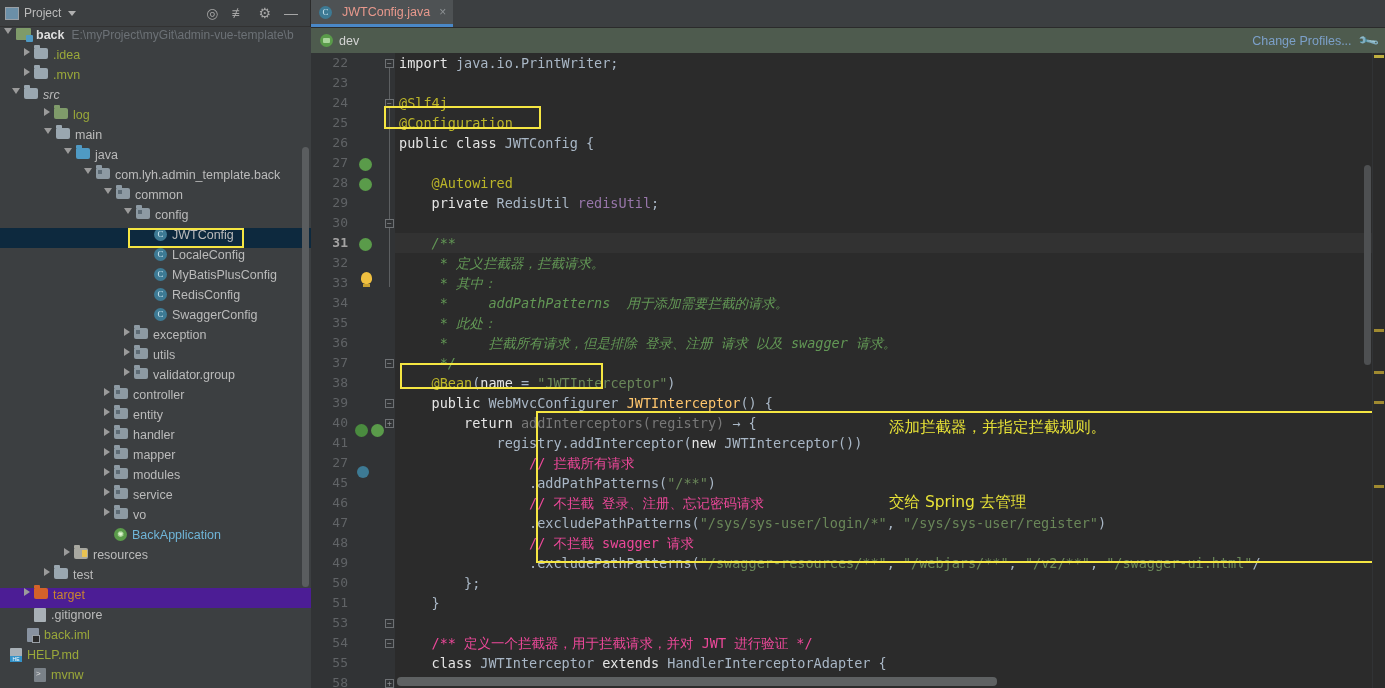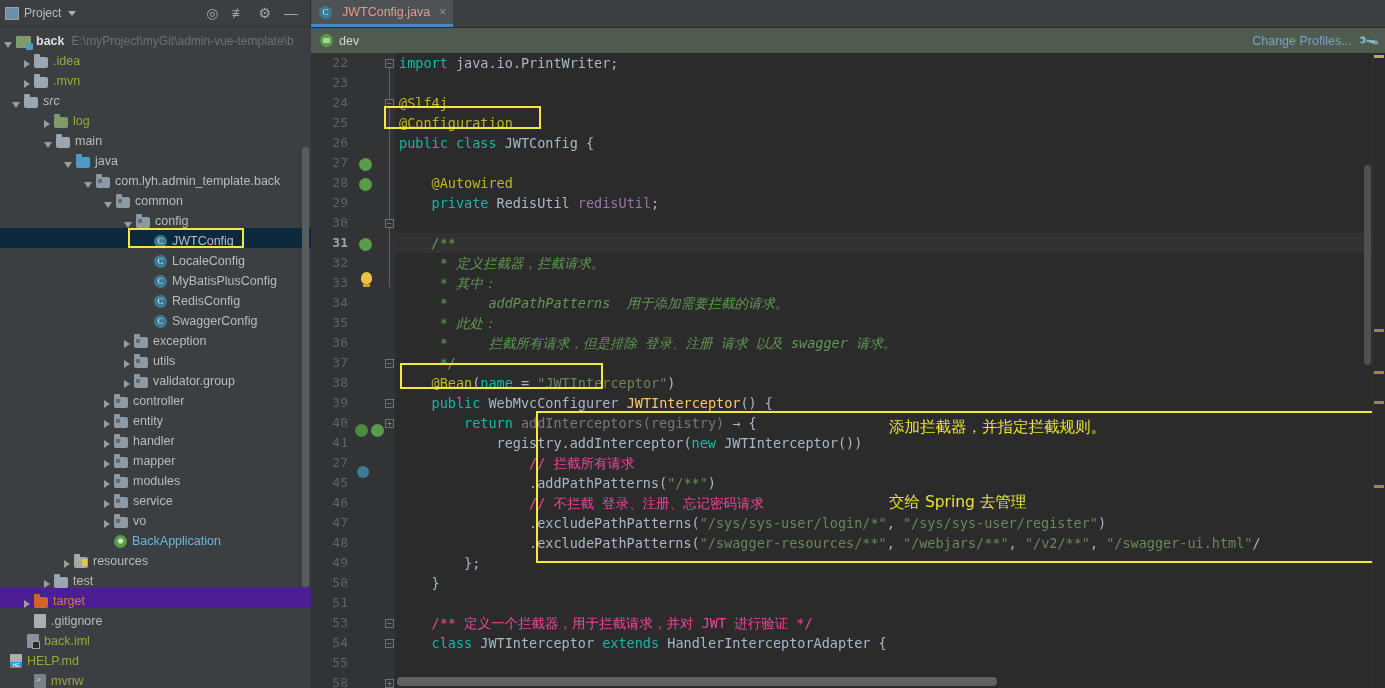--- a/index.html
+++ b/index.html
@@ -57,21 +57,21 @@
 
   .tree {
     position: absolute; top: 27px; left: 0;
     width: 311px; height: 661px;
     overflow: hidden;
     padding-top: 1px;
     background: #3c3f41;
   }
   .row {
     height: 20px;
-    display: flex; align-items: flex-end;
+    display: flex; align-items: flex-start;
     font-size: 12.5px;
     color: #bbbbbb;
     white-space: nowrap;
     padding-right: 4px;
     position: relative;
   }
   .row.selected { background: #0d293e; }
   .row.target-sel { background: #4c1d95; }
   .arrow {
     width: 0; height: 0; flex: none;
@@ -271,21 +271,21 @@
     right: 0; height: 635px;
     padding-left: 0;
   }
   .cline {
     height: 20px; line-height: 20px;
     white-space: pre;
     color: #a9b7c6;
     padding-left: 4px;
   }
   .cline.hl { background: #323232; }
-  .k  { color: #14b8a6; }         
+  .k  { color: #e5e5e5; }         
   .ann{ color: #bbb529; }         
   .str{ color: #6a8759; }         
   .cmt{ color: #629755; font-style: italic; }  
   .lcmt{ color: #ec4899; }        
   .fld{ color: #9876aa; }         
   .mth{ color: #ffc66d; }         
   .typ{ color: #a9b7c6; }
   .greyid { color: #787878; }
 
   .note {
@@ -648,20 +648,21 @@
             <div class="cline">     <span class="cmt">*     拦截所有请求，但是排除 登录、注册 请求 以及 swagger 请求。</span></div>
             <div class="cline">     <span class="cmt">*/</span></div>
             <div class="cline">    <span class="ann">@Bean</span><span class="typ">(</span><span class="k">name</span> <span class="typ">=</span> <span class="str">"JWTInterceptor"</span><span class="typ">)</span></div>
             <div class="cline">    <span class="k">public</span> <span class="typ">WebMvcConfigurer</span> <span class="mth">JWTInterceptor</span>() {</div>
             <div class="cline">        <span class="k">return</span> <span class="greyid">addInterceptors(registry)</span> <span class="typ">→</span> {</div>
             <div class="cline">            registry.addInterceptor(<span class="k">new</span> JWTInterceptor())</div>
             <div class="cline">                <span class="lcmt">// 拦截所有请求</span></div>
             <div class="cline">                .addPathPatterns(<span class="str">"/**"</span>)</div>
             <div class="cline">                <span class="lcmt">// 不拦截 登录、注册、忘记密码请求</span></div>
             <div class="cline">                .excludePathPatterns(<span class="str">"/sys/sys-user/login/*"</span>, <span class="str">"/sys/sys-user/register"</span>)</div>
+            <div class="cline">                <span class="lcmt">// 不拦截 swagger 请求</span></div>
             <div class="cline">                .excludePathPatterns(<span class="str">"/swagger-resources/**"</span>, <span class="str">"/webjars/**"</span>, <span class="str">"/v2/**"</span>, <span class="str">"/swagger-ui.html"</span>/</div>
             <div class="cline">        };</div>
             <div class="cline">    }</div>
             <div class="cline">&nbsp;</div>
             <div class="cline">    <span class="lcmt">/** 定义一个拦截器，用于拦截请求，并对 JWT 进行验证 */</span></div>
             <div class="cline">    <span class="k">class</span> <span class="typ">JWTInterceptor</span> <span class="k">extends</span> <span class="typ">HandlerInterceptorAdapter</span> {</div>
           </div>
       </div>
 
       <div class="hl-code-box" style="left:73px; top:53px; width:157px; height:23px;"></div>

